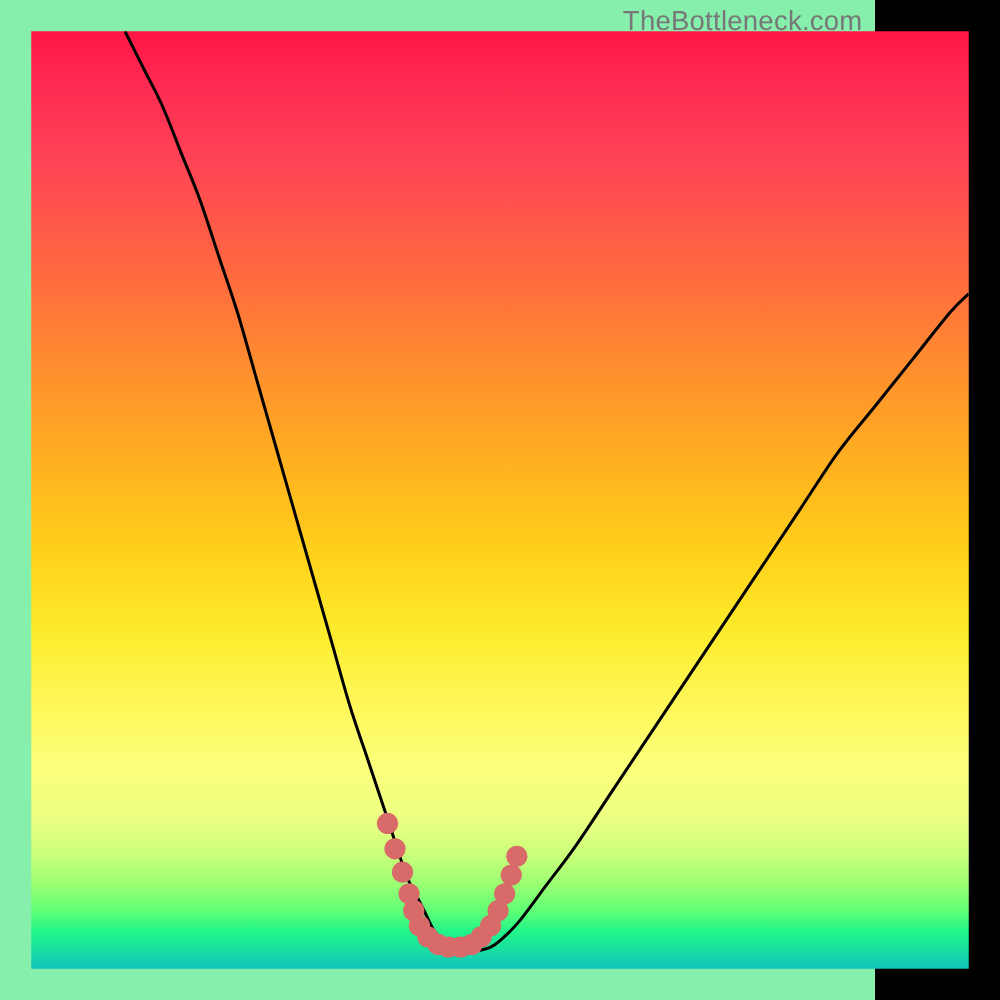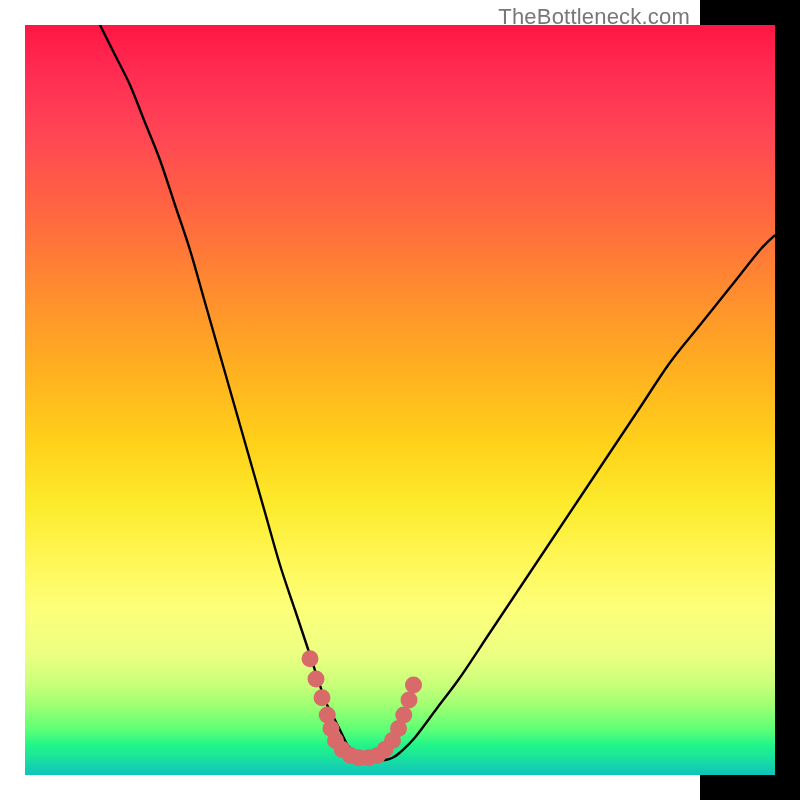--- a/index.html
+++ b/index.html
@@ -9,21 +9,21 @@
     height: 800px;
     background: #000;
     overflow: hidden;
   }
   .frame {
     position: absolute;
     left: 0;
     top: 0;
     width: 700px;
     height: 800px;
-    background: #ffffff;
+    background: #86efac;
   }
   .plot {
     position: absolute;
     left: 25px;
     top: 25px;
     width: 750px;
     height: 750px;
     background: linear-gradient(
       to bottom,
       #ff1744 0%,

